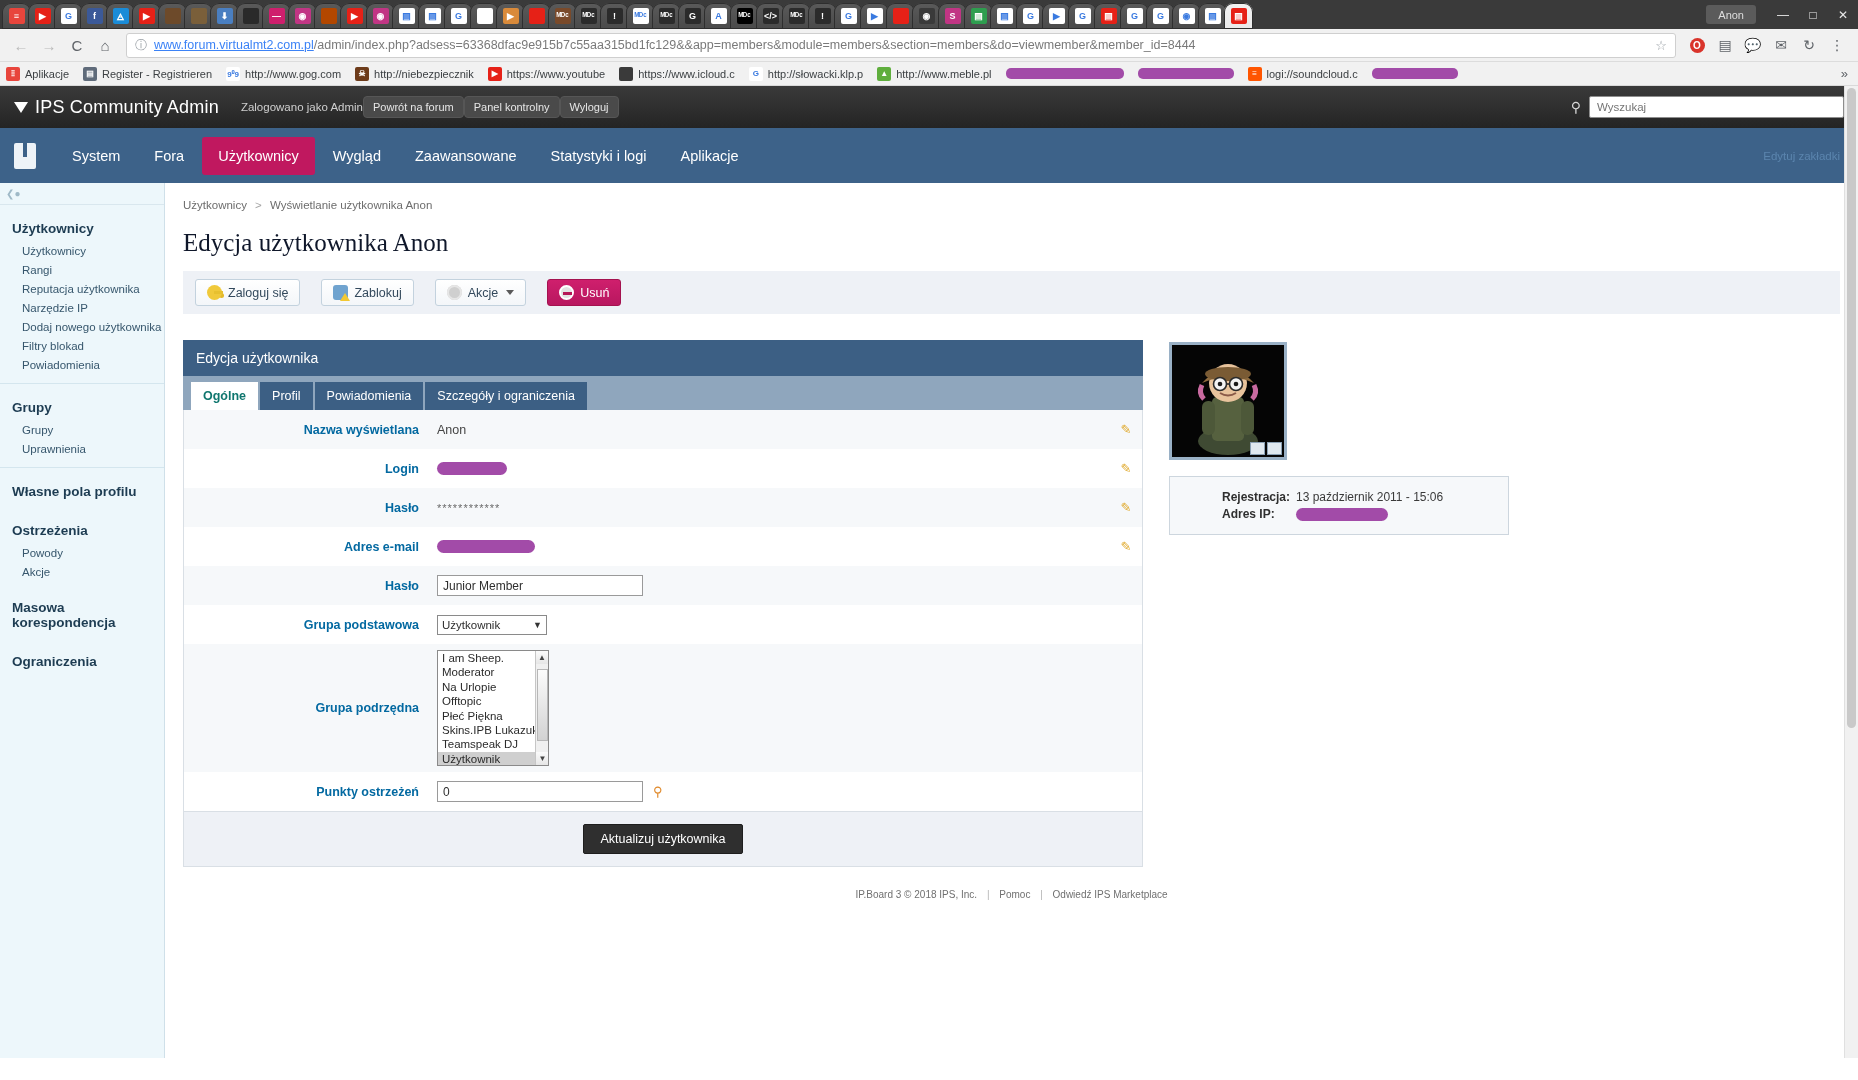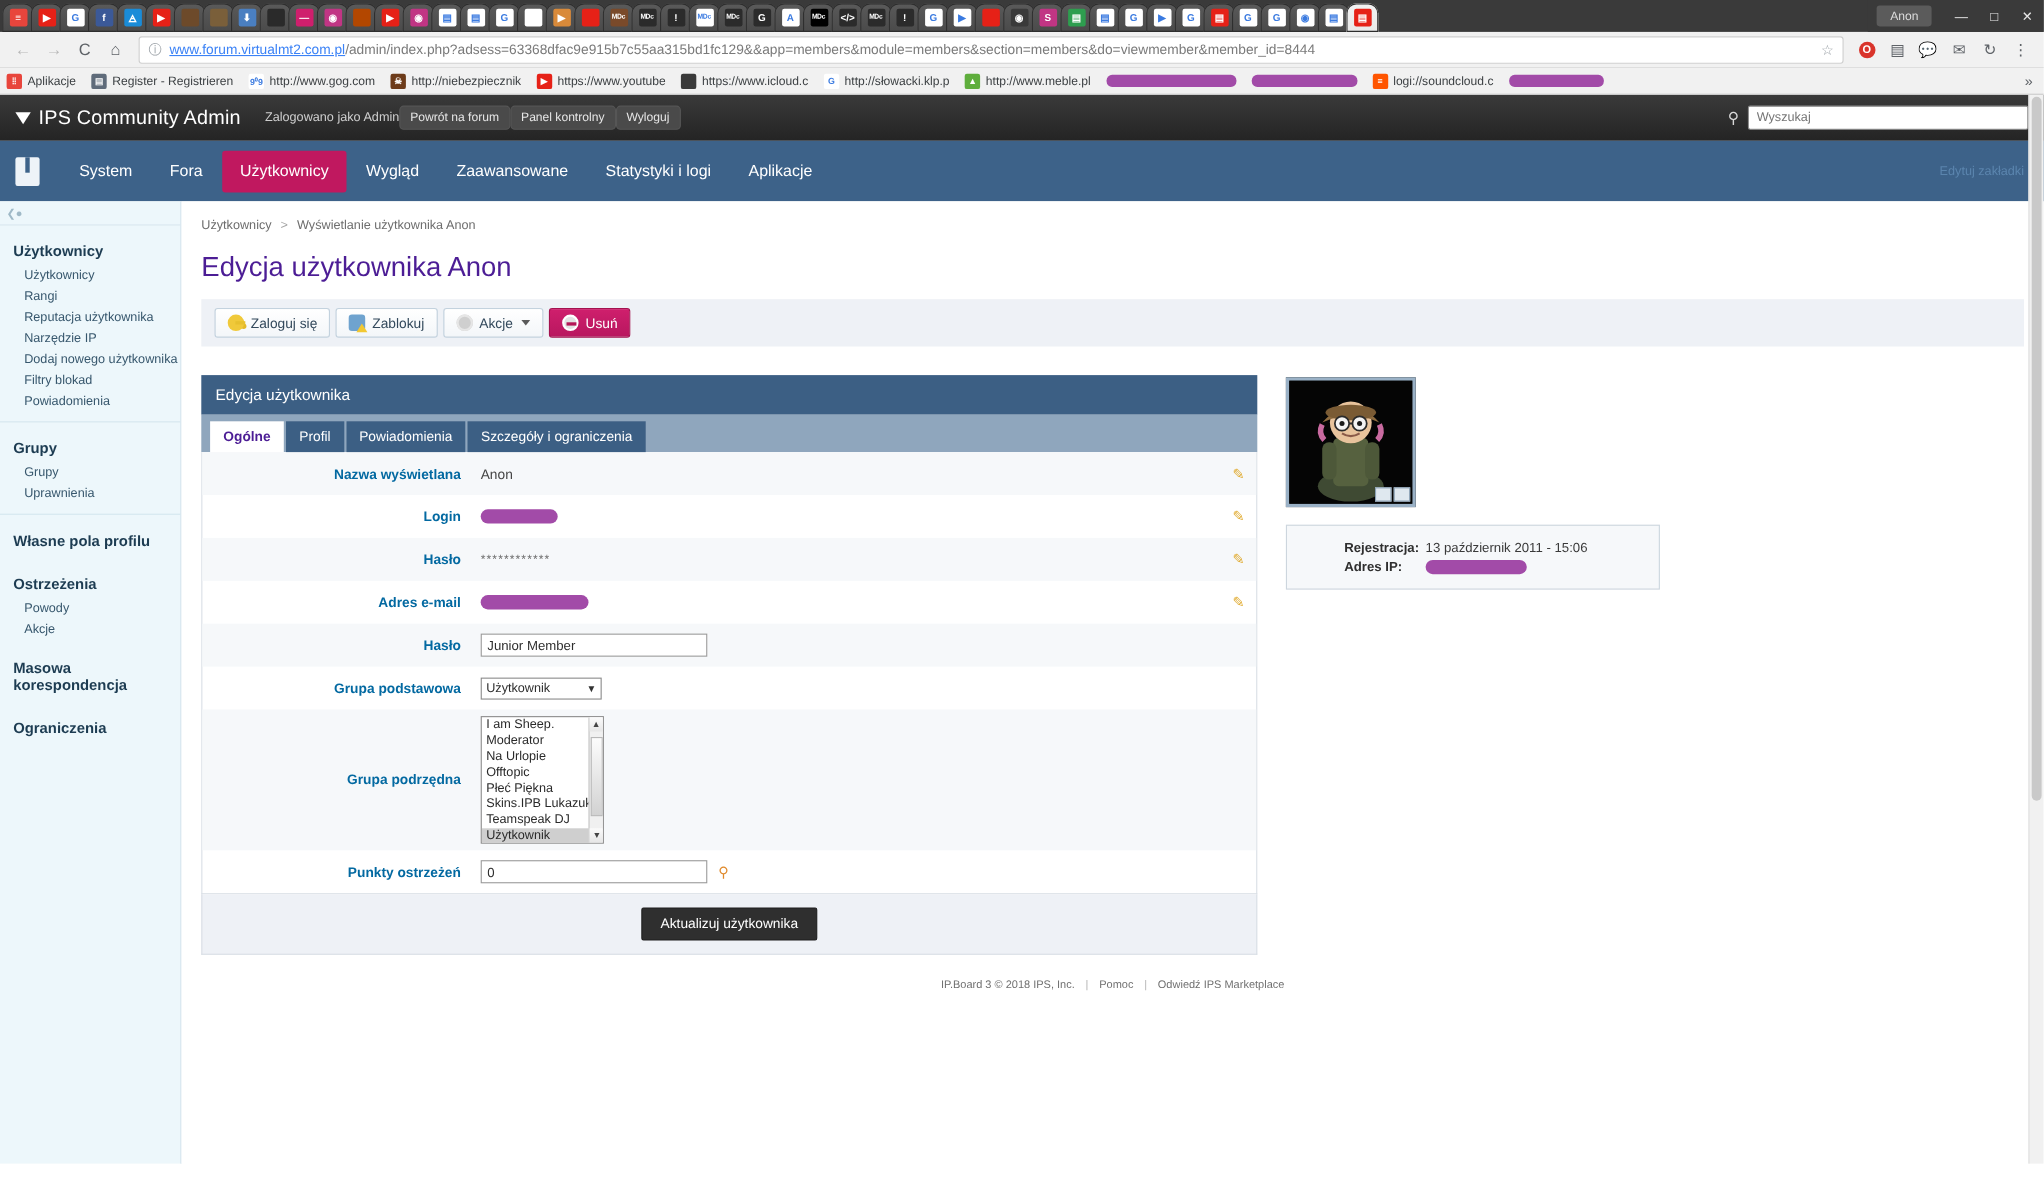--- a/index.html
+++ b/index.html
@@ -120,23 +120,23 @@
   .sb-collapse { height:22px; border-bottom:1px solid #d9e7ee; display:flex; align-items:center;
     padding-left:6px; color:#9fb9c7; font-size:10px; }
   .sb-group { padding: 9px 0 2px 0; }
   .sb-head { font-size:13.5px; font-weight:bold; color:#1d3c52; padding: 7px 0 6px 12px; }
   .sb-link { font-size:11.5px; color:#37576d; padding: 2px 0 2px 22px; line-height:15px;}
   .sb-divider { height:1px; background:#d4e6ee; margin: 6px 0 0 0; }
 
   .content { flex:1; background:#ffffff; position:relative; }
   .breadcrumb { font-size:11.5px; color:#6d6d6d; padding: 16px 0 0 18px; }
   .breadcrumb .sep { color:#a5a5a5; padding:0 5px; }
-  .page-title { font-size:25px; color:#4c1d95; font-weight:normal; padding: 18px 0 0 18px; }
-
-  .btnbar { background:#eef1f6; margin: 14px 18px 0 18px; padding: 8px 12px; display:flex; gap:5px; }
+  .page-title { font-size:25px; color:#0f172a; font-weight:normal; padding: 18px 0 0 18px; font-family: Liberation Serif, serif; }
+
+  .btnbar { background:#eef1f6; margin: 14px 18px 0 18px; padding: 8px 12px; display:flex; gap:21px; }
   .abtn {
     display:flex; align-items:center; gap:6px; font-size:12.5px;
     background:linear-gradient(#ffffff,#f3f6f9); border:1px solid #c3d2de; border-radius:3px;
     padding: 5px 11px; color:#33495c;
   }
   .abtn.danger { background:linear-gradient(#cf1f6d,#b8175f); border-color:#a4124f; color:#fff; }
   .ic { width:15px;height:15px;display:inline-block;flex:0 0 auto; }
   .ic-key { background:#f0c93a; border-radius:50%; box-shadow: 7px 3px 0 -5px #e3b92b; position:relative;}
   .ic-key:after{content:"";position:absolute;left:7px;top:6px;width:9px;height:3px;background:#e7c02f;}
   .ic-userwarn { background:#6fa3cf; border-radius:3px; position:relative;}
@@ -148,21 +148,21 @@
   .caret { width:0;height:0;border-left:4px solid transparent;border-right:4px solid transparent;
     border-top:5px solid #5a5a5a; margin-left:2px; }
 
   .panel { margin: 26px 18px 0 18px; display:flex; }
   .panel-main { flex: 0 0 960px; }
   .panel-head {
     background:#3c5f84; color:#fff; font-size:14px; padding: 10px 13px;
   }
   .tabstrip2 { background:#8fa6bd; padding: 6px 8px 0 8px; display:flex; gap:2px; }
   .ftab { font-size:12.5px; padding: 7px 12px; color:#fff; background:#3c5f84; }
-  .ftab.active { background:#ffffff; color:#4c1d95; font-weight:bold; }
+  .ftab.active { background:#ffffff; color:#0f766e; font-weight:bold; }
 
   .formbody { background:#ffffff; border:1px solid #d9dfe5; border-top:none; }
   .frow { display:flex; align-items:center; min-height:39px; padding: 6px 0; }
   .frow.alt { background:#f6f8fa; }
   .flabel { width: 253px; text-align:right; padding-right: 18px; font-size:12.5px;
     font-weight:bold; color:#0369a1; flex:0 0 253px;}
   .fvalue { flex:1; font-size:12.5px; color:#454545; display:flex; align-items:center; }
   .pencil { width:32px; flex:0 0 32px; display:flex; justify-content:center; color:#e0a92b; font-size:13px;}
   .redact { background:#a24ba8; height:13px; border-radius:7px; display:inline-block; }
   .stars { letter-spacing:1px; color:#6a6a6a; font-size:11px; }

